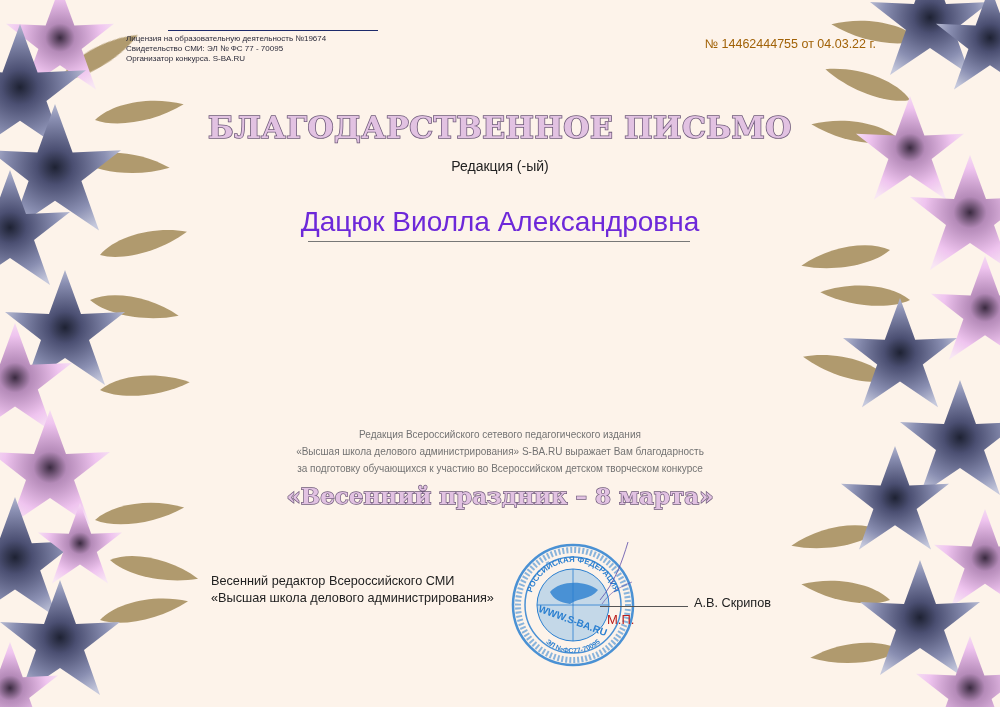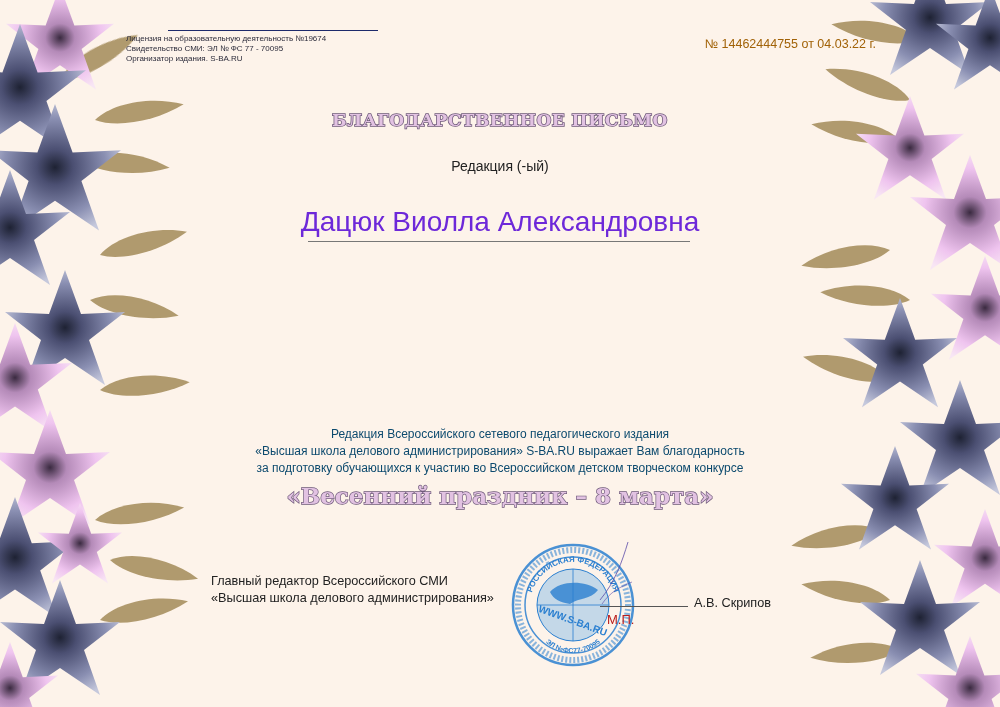--- a/index.html
+++ b/index.html
@@ -9,27 +9,27 @@
   .deco-left{left:0;width:240px;}
   .deco-right{right:0;width:230px;}
   .deco svg{position:absolute;top:0;left:0;}
   .logo{position:absolute;left:126px;top:26px;width:260px;}
   .logo-row{display:flex;align-items:center;gap:6px;}
   .logo-cap{width:38px;height:26px;}
   .logo-title{color:#1d2a6b;font-weight:bold;font-size:12.5px;line-height:13px;letter-spacing:0.1px;}
   .logo-rule{height:1px;background:#1d2a6b;margin:4px 0 3px 42px;width:210px;}
   .logo-lines{font-size:8px;line-height:10px;color:#2b2b3a;}
   .docnum{position:absolute;right:124px;top:37px;font-size:12.5px;color:#a16207;}
-  .title{position:absolute;left:0;right:0;top:110px;text-align:center;font-family:"DejaVu Serif",serif;font-weight:bold;font-size:17px;color:#e2c2e2;letter-spacing:0.5px;
+  .title{position:absolute;left:0;right:0;top:110px;text-align:center;font-family:"DejaVu Serif",serif;font-weight:bold;font-size:30px;color:#e2c2e2;letter-spacing:0.5px;
     -webkit-text-stroke:1.6px #6e5a7a;paint-order:stroke fill;}
   .greeting{position:absolute;left:0;right:0;top:158px;text-align:center;font-size:14px;color:#222;}
   .name{position:absolute;left:0;right:0;top:206px;text-align:center;font-size:28px;color:#6d28d9;}
   .name-rule{position:absolute;left:308px;width:382px;top:241px;height:1px;background:#777;}
   .position{position:absolute;left:0;right:0;top:247px;text-align:center;font-size:13px;color:#222;}
-  .body-text{position:absolute;left:0;right:0;top:426px;text-align:center;font-size:12px;line-height:17px;color:#0c4a6e;}
+  .body-text{position:absolute;left:0;right:0;top:426px;text-align:center;font-size:10px;line-height:17px;color:#737373;}
   .contest{position:absolute;left:0;right:0;top:482px;text-align:center;font-family:"DejaVu Serif",serif;font-weight:bold;font-size:23px;color:#e2c2e2;
     -webkit-text-stroke:1.4px #6e5a7a;paint-order:stroke fill;}
   .sign-left{position:absolute;left:211px;top:573px;font-size:12.7px;line-height:17px;color:#222;}
   .sign-line{position:absolute;left:600px;top:606px;width:88px;height:1px;background:#555;}
   .sign-name{position:absolute;left:694px;top:596px;font-size:12.7px;color:#222;}
   .stamp{position:absolute;left:510px;top:542px;width:126px;height:126px;}
   .mp{position:absolute;left:607px;top:612px;font-size:13px;color:#b91c1c;}
 </style>
 </head>
 <body>
@@ -128,41 +128,41 @@
       <use href="#star2" fill="url(#gb2)" transform="translate(150,620) scale(1.0)"></use>
       <use href="#star2" fill="url(#gp2)" transform="translate(200,690) scale(0.9)"></use>
     </svg>
   </div>
 
   <div class="logo">
     <div class="logo-rule"></div>
     <div class="logo-lines">
       <div>Лицензия на образовательную деятельность №19674</div>
       <div>Свидетельство СМИ: ЭЛ № ФС 77 - 70095</div>
-      <div>Организатор издания. S-BA.RU</div>
+      <div>Организатор конкурса. S-BA.RU</div>
     </div>
   </div>
 
   <div class="docnum">№ 14462444755 от 04.03.22 г.</div>
 
   <div class="title">БЛАГОДАРСТВЕННОЕ ПИСЬМО</div>
   <div class="greeting">Редакция (-ый)</div>
   <div class="name">Дацюк Виолла Александровна</div>
   <div class="name-rule"></div>
 
   <div class="body-text">
     <div>Редакция Всероссийского сетевого педагогического издания</div>
     <div>«Высшая школа делового администрирования» S-BA.RU выражает Вам благодарность</div>
     <div>за подготовку обучающихся к участию во Всероссийском детском творческом конкурсе</div>
   </div>
 
   <div class="contest">«Весенний праздник – 8 марта»</div>
 
   <div class="sign-left">
-    <div>Главный редактор Всероссийского СМИ</div>
+    <div>Весенний редактор Всероссийского СМИ</div>
     <div>«Высшая школа делового администрирования»</div>
   </div>
 
   <svg class="stamp" viewBox="0 0 126 126">
     <defs>
       <path id="arcTop" d="M20,63 A43,43 0 0 1 106,63"></path>
       <path id="arcBot" d="M22,70 A41,41 0 0 0 104,70"></path>
     </defs>
     <circle cx="63" cy="63" r="60" fill="none" stroke="#2a7fd0" stroke-width="2.5" opacity="0.85"></circle>
     <circle cx="63" cy="63" r="55" fill="none" stroke="#2a7fd0" stroke-width="6" stroke-dasharray="2 2" opacity="0.55"></circle>

